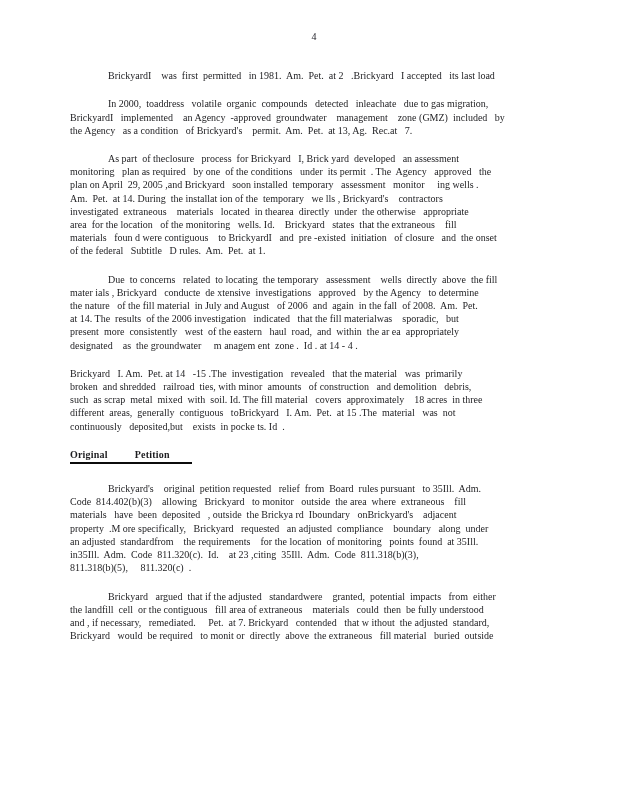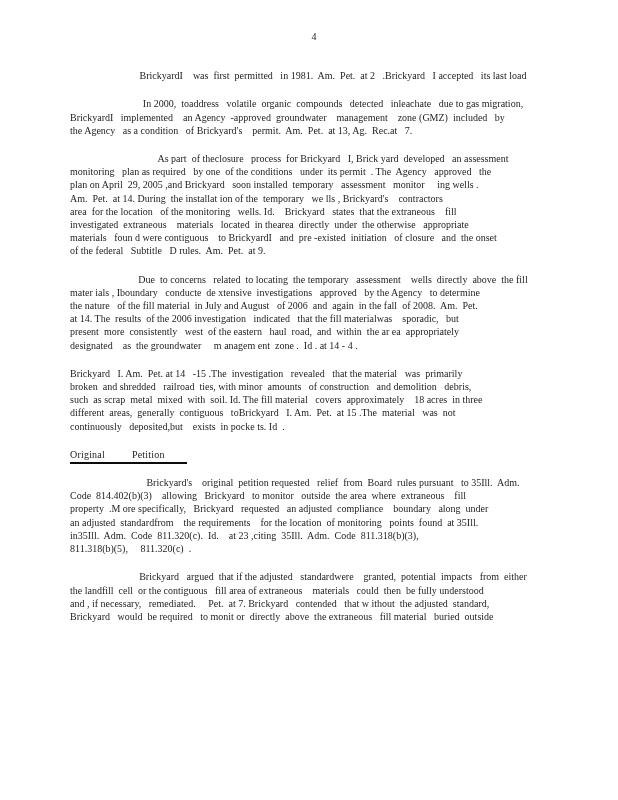--- a/index.html
+++ b/index.html
@@ -26,25 +26,24 @@
     color: #24242c;
   }
   .para {
     margin: 0 0 15px 0;
   }
   .line {
     white-space: pre;
   }
   .indent {
     padding-left: 38px;
-    text-align: center;
   }
   .heading {
-    margin: 2px 0 12px 0;
-    font-weight: normal;
+    margin: 2px 0 18px 0;
+    font-weight: bold;
   }
   .heading-text {
     display: inline-block;
     white-space: pre;
     border-bottom: 2.5px solid #0b0b0b;
     padding-right: 22px;
     padding-bottom: 1px;
     letter-spacing: 0.2px;
   }
 </style>
@@ -63,29 +62,29 @@
     <div class="line indent">In 2000,  toaddress   volatile  organic  compounds   detected   inleachate   due to gas migration,</div>
     <div class="line">BrickyardI   implemented    an Agency  -approved  groundwater    management    zone (GMZ)  included   by</div>
     <div class="line">the Agency   as a condition   of Brickyard's    permit.  Am.  Pet.  at 13, Ag.  Rec.at   7.</div>
   </div>
 
   <div class="para">
     <div class="line indent">As part  of theclosure   process  for Brickyard   I, Brick yard  developed   an assessment</div>
     <div class="line">monitoring   plan as required   by one  of the conditions   under  its permit  . The  Agency   approved   the</div>
     <div class="line">plan on April  29, 2005 ,and Brickyard   soon installed  temporary   assessment   monitor     ing wells .</div>
     <div class="line">Am.  Pet.  at 14. During  the installat ion of the  temporary   we lls , Brickyard's    contractors</div>
+    <div class="line">investigated  extraneous    materials   located  in thearea  directly  under  the otherwise   appropriate</div>
     <div class="line">area  for the location   of the monitoring   wells. Id.    Brickyard   states  that the extraneous    fill</div>
-    <div class="line">investigated  extraneous    materials   located  in thearea  directly  under  the otherwise   appropriate</div>
     <div class="line">materials   foun d were contiguous    to BrickyardI   and  pre -existed  initiation   of closure   and  the onset</div>
-    <div class="line">of the federal   Subtitle   D rules.  Am.  Pet.  at 9.</div>
+    <div class="line">of the federal   Subtitle   D rules.  Am.  Pet.  at 1.</div>
   </div>
 
   <div class="para">
     <div class="line indent">Due  to concerns   related  to locating  the temporary   assessment    wells  directly  above  the fill</div>
-    <div class="line">mater ials , Iboundary   conducte  de xtensive  investigations   approved   by the Agency   to determine</div>
+    <div class="line">mater ials , Brickyard   conducte  de xtensive  investigations   approved   by the Agency   to determine</div>
     <div class="line">the nature   of the fill material  in July and August   of 2006  and  again  in the fall  of 2008.  Am.  Pet.</div>
     <div class="line">at 14. The  results  of the 2006 investigation   indicated   that the fill materialwas    sporadic,   but</div>
     <div class="line">present  more  consistently   west  of the eastern   haul  road,  and  within  the ar ea  appropriately</div>
     <div class="line">designated    as  the groundwater     m anagem ent  zone .  Id . at 14 - 4 .</div>
   </div>
 
   <div class="para">
     <div class="line">Brickyard   I. Am.  Pet. at 14   -15 .The  investigation   revealed   that the material   was  primarily</div>
     <div class="line">broken  and shredded   railroad  ties, with minor  amounts   of construction   and demolition   debris,</div>
     <div class="line">such  as scrap  metal  mixed  with  soil. Id. The fill material   covers  approximately    18 acres  in three</div>
@@ -93,20 +92,21 @@
     <div class="line">continuously   deposited,but    exists  in pocke ts. Id  .</div>
   </div>
 
   <div class="heading">
     <span class="heading-text">Original          Petition</span>
   </div>
 
   <div class="para">
     <div class="line indent">Brickyard's    original  petition requested   relief  from  Board  rules pursuant   to 35Ill.  Adm.</div>
     <div class="line">Code  814.402(b)(3)    allowing   Brickyard   to monitor   outside  the area  where  extraneous    fill</div>
+    <div class="line">materials   have  been  deposited   , outside  the Brickya rd  Iboundary   onBrickyard's    adjacent</div>
     <div class="line">property  .M ore specifically,   Brickyard   requested   an adjusted  compliance    boundary   along  under</div>
     <div class="line">an adjusted  standardfrom    the requirements    for the location  of monitoring   points  found  at 35Ill.</div>
     <div class="line">in35Ill.  Adm.  Code  811.320(c).  Id.    at 23 ,citing  35Ill.  Adm.  Code  811.318(b)(3),</div>
     <div class="line">811.318(b)(5),     811.320(c)  .</div>
   </div>
 
   <div class="para">
     <div class="line indent">Brickyard   argued  that if the adjusted   standardwere    granted,  potential  impacts   from  either</div>
     <div class="line">the landfill  cell  or the contiguous   fill area of extraneous    materials   could  then  be fully understood</div>
     <div class="line">and , if necessary,   remediated.     Pet.  at 7. Brickyard   contended   that w ithout  the adjusted  standard,</div>

